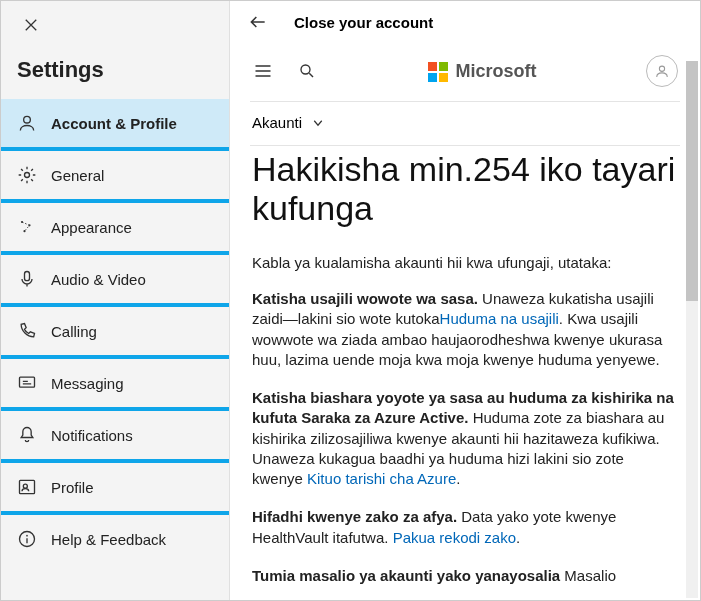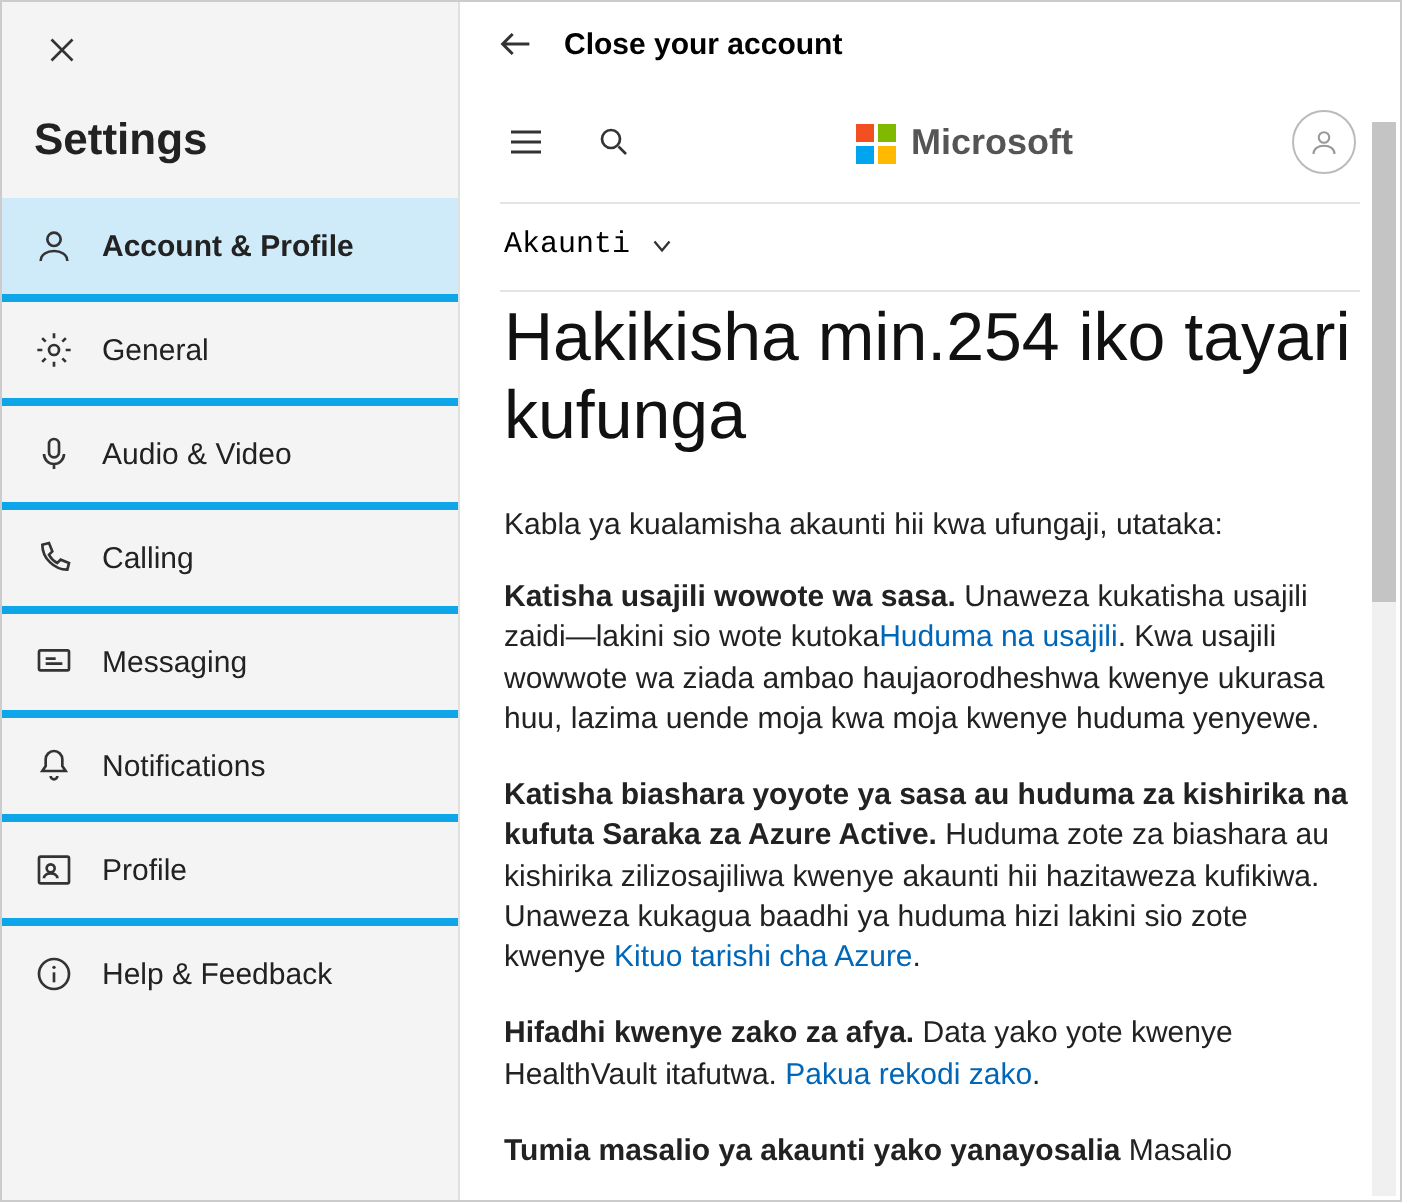--- a/index.html
+++ b/index.html
@@ -8,34 +8,34 @@
   .sidebar { width: 229px; background: #f4f4f4; border-right: 1px solid #e0e0e0; display: flex; flex-direction: column; }
   .close-row { padding: 10px 16px 0 16px; }
   .close-x { width: 28px; height: 28px; display: flex; align-items: center; justify-content: center; cursor: pointer; }
   .sb-title { font-size: 22px; font-weight: 700; color: #222; padding: 18px 16px 16px 16px; }
   .sb-list { display: flex; flex-direction: column; }
   .sb-item { display: flex; align-items: center; gap: 14px; padding: 14px 16px; font-size: 15px; color: #222; cursor: pointer; border-top: 4px solid #0ea5e9; }
   .sb-item:first-child { border-top: none; }
   .sb-item.active { background: #cfeaf8; font-weight: 600; }
   .sb-icon { width: 20px; height: 20px; display: flex; align-items: center; justify-content: center; color: #333; flex-shrink: 0; }
   .main { flex: 1; display: flex; flex-direction: column; position: relative; }
-  .titlebar { display: flex; align-items: center; gap: 12px; padding: 8px 16px; height: 42px; }
+  .titlebar { display: flex; align-items: center; gap: 24px; padding: 8px 16px; height: 42px; }
   .back-arrow { width: 24px; height: 24px; display:flex; align-items:center; justify-content:center; cursor:pointer; }
   .tb-title { font-weight: 600; font-size: 15px; }
   .content-scroll { flex: 1; overflow-y: hidden; position: relative; padding: 6px 20px 0 20px; }
   .ms-header { display: flex; align-items: center; justify-content: space-between; padding: 6px 2px 14px 2px; }
   .ms-left { display: flex; align-items: center; gap: 22px; }
   .ms-center { display: flex; align-items: flex-end; gap: 8px; }
   .ms-logo { width: 20px; height: 20px; display: grid; grid-template-columns: 1fr 1fr; grid-template-rows: 1fr 1fr; gap: 2px; }
   .ms-logo span:nth-child(1){background:#f25022;} .ms-logo span:nth-child(2){background:#7fba00;}
   .ms-logo span:nth-child(3){background:#00a4ef;} .ms-logo span:nth-child(4){background:#ffb900;}
   .ms-brand { font-size: 18px; font-weight: 600; color: #555; }
   .avatar { width: 32px; height: 32px; border: 1px solid #bbb; border-radius: 50%; display:flex; align-items:center; justify-content:center; color:#888; }
   .divider { border: none; border-top: 1px solid #e4e4e4; }
-  .crumb { display: flex; align-items: center; gap: 10px; padding: 12px 2px 14px 2px; font-size: 15px; font-family: Liberation Mono, monospace; }
+  .crumb { display: flex; align-items: center; gap: 10px; padding: 12px 2px 14px 2px; font-size: 15px; }
   .chev { width:14px; height:14px; display:flex; align-items:center; }
   .article { padding: 4px 2px 0 2px; }
   .h1 { font-size: 34px; font-weight: 400; line-height: 1.15; color: #111; }
   .lead { margin-top: 26px; font-size: 15px; color: #222; }
   .para { margin-top: 18px; font-size: 15px; color: #222; line-height: 1.35; }
   .para b { font-weight: 700; }
   .link { color: #0067b8; cursor: pointer; }
   .scrollbar-track { position: absolute; right: 2px; top: 60px; width: 12px; bottom: 2px; background: #f0f0f0; }
   .scrollbar-thumb { position: absolute; left: 0; width: 100%; height: 240px; top: 0; background: #c4c4c4; }
   .ham, .search { width:22px; height:22px; display:flex; align-items:center; justify-content:center; cursor:pointer; color:#333; }
@@ -68,20 +68,31 @@
             <svg viewBox="0 0 24 24" width="20" height="20">
               <circle cx="12" cy="12" r="3" fill="none" stroke="#333" stroke-width="1.6"></circle>
               <path d="M12 2v3M12 19v3M2 12h3M19 12h3M4.9 4.9l2.1 2.1M17 17l2.1 2.1M19.1 4.9 17 7M7 17l-2.1 2.1" stroke="#333" stroke-width="1.6"></path>
             </svg>
           </span>
         <span>General</span>
       </div>
       <div class="sb-item">
         <span class="sb-icon">
             <svg viewBox="0 0 24 24" width="20" height="20">
+              <circle cx="6" cy="6" r="1.3" fill="#333"></circle>
+              <circle cx="15" cy="10" r="1.3" fill="#333"></circle>
+              <circle cx="9" cy="17" r="1.3" fill="#333"></circle>
+              <path d="M6 6l9 4-6 7" stroke="#333" stroke-width="1" stroke-dasharray="2 2" fill="none"></path>
+            </svg>
+          </span>
+        <span>Appearance</span>
+      </div>
+      <div class="sb-item">
+        <span class="sb-icon">
+            <svg viewBox="0 0 24 24" width="20" height="20">
               <rect x="9" y="3" width="6" height="11" rx="3" fill="none" stroke="#333" stroke-width="1.6"></rect>
               <path d="M6 12a6 6 0 0 0 12 0M12 18v3" stroke="#333" stroke-width="1.6" fill="none"></path>
             </svg>
           </span>
         <span>Audio &amp; Video</span>
       </div>
       <div class="sb-item">
         <span class="sb-icon">
             <svg viewBox="0 0 24 24" width="20" height="20">
               <path d="M5 4c0 8 7 15 15 15l1-4-5-2-2 2c-2-1-4-3-5-5l2-2-2-5-4 1z" fill="none" stroke="#333" stroke-width="1.6"></path>

